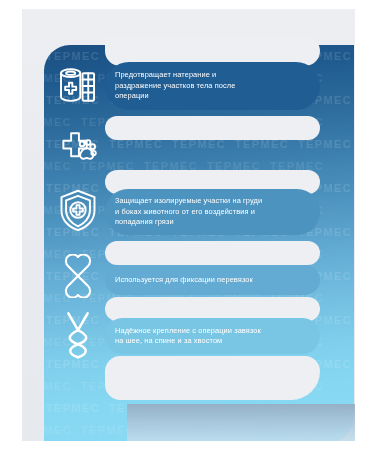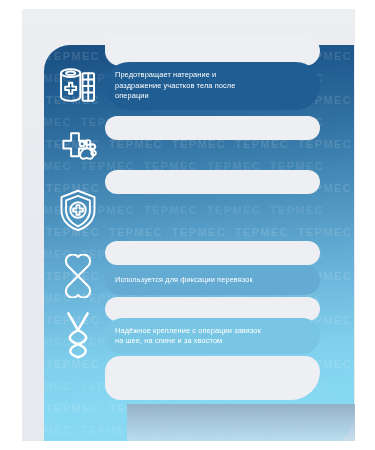--- a/index.html
+++ b/index.html
@@ -190,20 +190,25 @@
     <div class="gap" style="top:170px;"></div>
 
     <div class="icon" style="top:182px;">
       <svg width="44" height="46" viewBox="0 0 48 50" fill="none" stroke="#ffffff" stroke-width="2.1" stroke-linecap="round" stroke-linejoin="round">
         <path d="M24 4 6 11v14.5C6 36 13.8 43.6 24 47c10.2-3.4 18-11 18-21.5V11z"></path>
         <path d="M24 9.5 11 14.5v11c0 8 6 14.4 13 17.3 7-2.9 13-9.3 13-17.3v-11z"></path>
         <circle cx="24" cy="25" r="8.4"></circle>
         <path d="M22.3 19.7h3.4v3.6h3.6v3.4h-3.6v3.6h-3.4v-3.6h-3.6v-3.4h3.6z"></path>
       </svg>
     </div>
+    <div class="text-pill" style="top:189px;height:46px;background:#4d93bf;">
+      <p>Защищает изолируемые участки на груди
+и боках животного от его воздействия и
+попадания грязи</p>
+    </div>
 
     <div class="gap" style="top:241px;"></div>
 
     <div class="icon" style="top:248px;">
       <svg width="44" height="44" viewBox="0 0 48 48" fill="none" stroke="#ffffff" stroke-width="2.3" stroke-linecap="round" stroke-linejoin="round">
         <path d="M24 24 13.6 13.6a7.4 7.4 0 1 1 10.4-10.4"></path>
         <path d="M24 3.2a7.4 7.4 0 1 1 10.4 10.4L24 24"></path>
         <path d="M24 24 34.4 34.4a7.4 7.4 0 1 1-10.4 10.4"></path>
         <path d="M24 44.8a7.4 7.4 0 1 1-10.4-10.4L24 24"></path>
       </svg>

